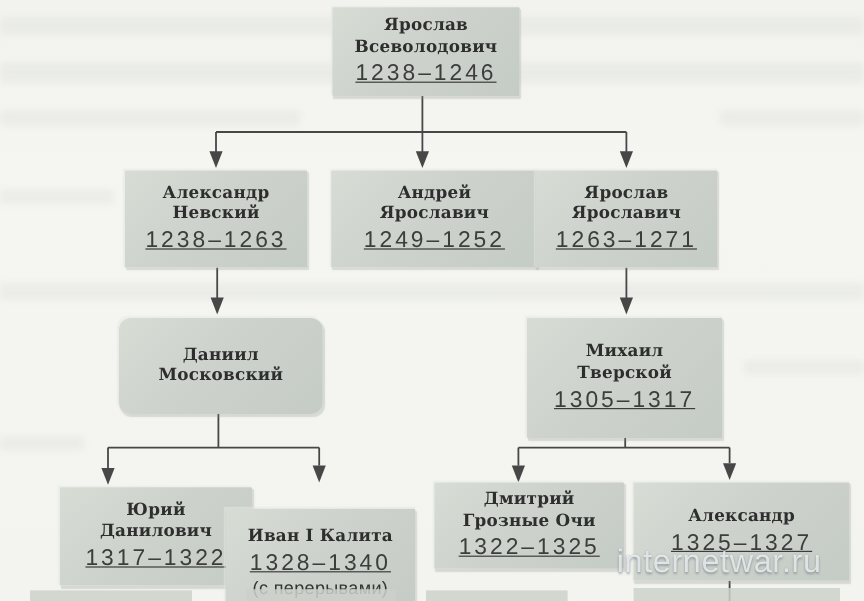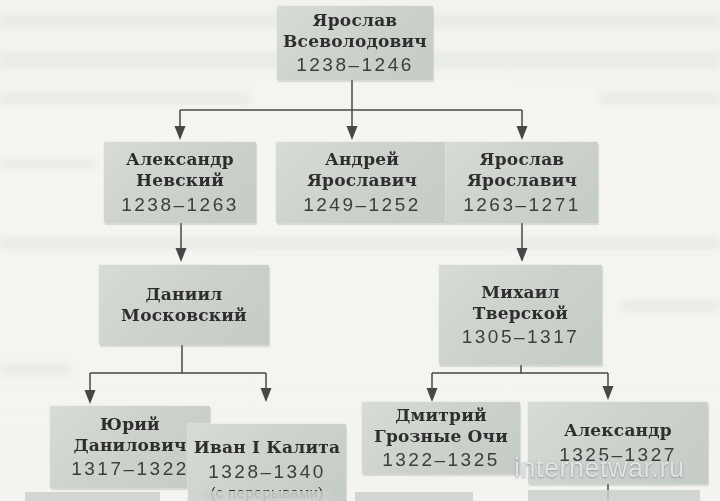--- a/index.html
+++ b/index.html
@@ -32,48 +32,49 @@
     align-items: center;
     justify-content: center;
     text-align: center;
     background: linear-gradient(135deg, #d7dcd5 0%, #cdd3cc 45%, #c5ccc5 100%);
     box-shadow: 1px 2px 1px rgba(140,148,140,0.28), -1px -1px 1px rgba(230,233,228,0.6);
     border-radius: 1px;
   }
   .node .name {
     font-family: "DejaVu Serif", serif;
     font-weight: 700;
-    font-size: 17px;
+    font-size: 14px;
     line-height: 1.22;
     color: #2e2e2e;
     white-space: pre-line;
     letter-spacing: 0.2px;
   }
   .node .years {
     font-family: "Liberation Sans", sans-serif;
     font-size: 19px;
     font-weight: 400;
     letter-spacing: 2.5px;
     color: #3d3d3d;
     margin-top: 3px;
     white-space: nowrap;
+    text-decoration: underline;
   }
   .node .note {
     font-family: "Liberation Sans", sans-serif;
     font-size: 15px;
     color: #343434;
     letter-spacing: 0.3px;
     margin-top: 1px;
   }
   
   .n0 { left: 277px; top: 6px;   width: 156px; height: 74px; }
   .n1 { left: 104px; top: 142px; width: 152px; height: 81px; }
   .n2 { left: 276px; top: 142px; width: 172px; height: 81px; align-items: center; }
   .n3 { left: 446px; top: 142px; width: 152px; height: 81px; }
-  .n4 { left: 99px;  top: 265px; width: 170px; height: 80px; }
+  .n4 { left: 99px;  top: 265px; width: 170px; height: 80px; border-radius: 10px; }
   .n5 { left: 439px; top: 265px; width: 163px; height: 100px; }
   .n6 { left: 18px;  top: 406px; width: 160px; height: 82px; margin-left: 32px; }
   .n7 { left: 188px; top: 424px; width: 158px; height: 90px; }
   .n8 { left: 528px; top: 402px; width: 180px; height: 82px; }
   
   .stub {
     position: absolute;
     z-index: 2;
     background: #ccd2cb;
     opacity: 0.85;

